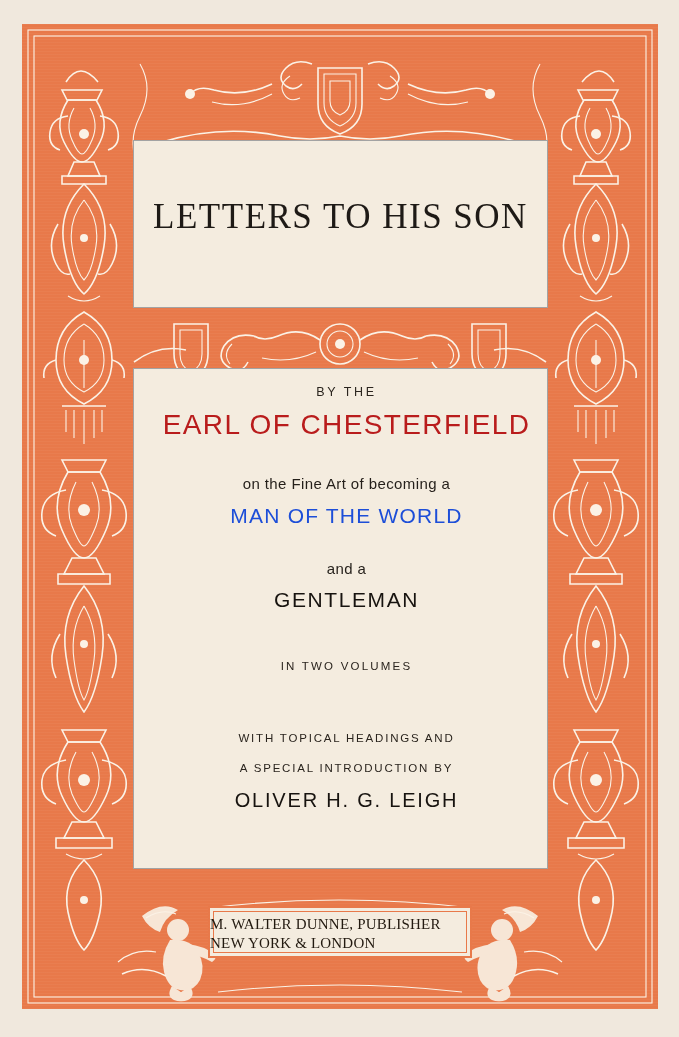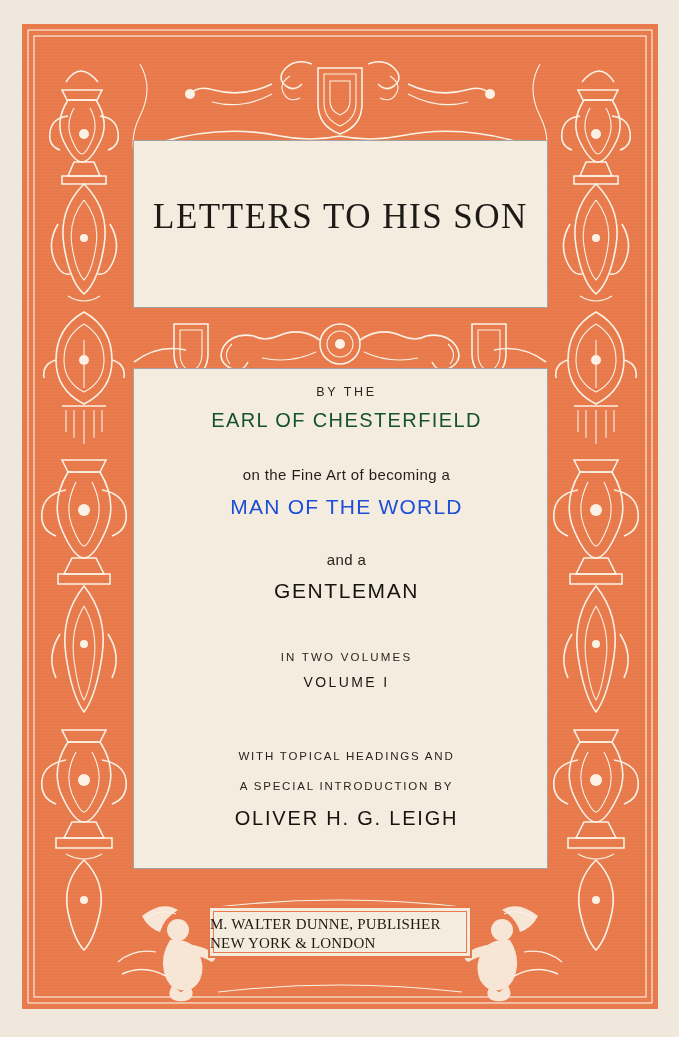--- a/index.html
+++ b/index.html
@@ -107,23 +107,23 @@
   }
   .l-byline {
     margin-top: 16px;
     font-size: 12.5px;
     letter-spacing: 2.6px;
     font-weight: 400;
     color: #2a241e;
   }
   .l-author {
     margin-top: 10px;
-    font-size: 20px;
+    font-size: 28px;
     letter-spacing: 1.4px;
-    color: #14532d;
+    color: #b91c1c;
   }
   .l-sub1 {
     margin-top: 34px;
     font-size: 15px;
     letter-spacing: 0.4px;
     color: #241f1a;
   }
   .l-sub2 {
     margin-top: 12px;
     font-size: 21px;
@@ -415,21 +415,20 @@
 
   <div class="panel panel-body">
     <div class="body-inner">
       <div class="l-byline">BY THE</div>
       <div class="l-author">EARL OF CHESTERFIELD</div>
       <div class="l-sub1">on the Fine Art of becoming a</div>
       <div class="l-sub2">MAN OF THE WORLD</div>
       <div class="l-and">and a</div>
       <div class="l-gent">GENTLEMAN</div>
       <div class="l-vols">IN TWO VOLUMES</div>
-      <div class="l-volnum">VOLUME I</div>
       <div class="l-note1">WITH TOPICAL HEADINGS AND</div>
       <div class="l-note1" style="margin-top:13px">A SPECIAL INTRODUCTION BY</div>
       <div class="l-editor">OLIVER H. G. LEIGH</div>
     </div>
   </div>
 
   <div class="panel panel-imprint">
     <div class="imprint-text">
       <div class="imp-line1">M. WALTER DUNNE, PUBLISHER</div>
       <div class="imp-line2">NEW YORK &amp; LONDON</div>

